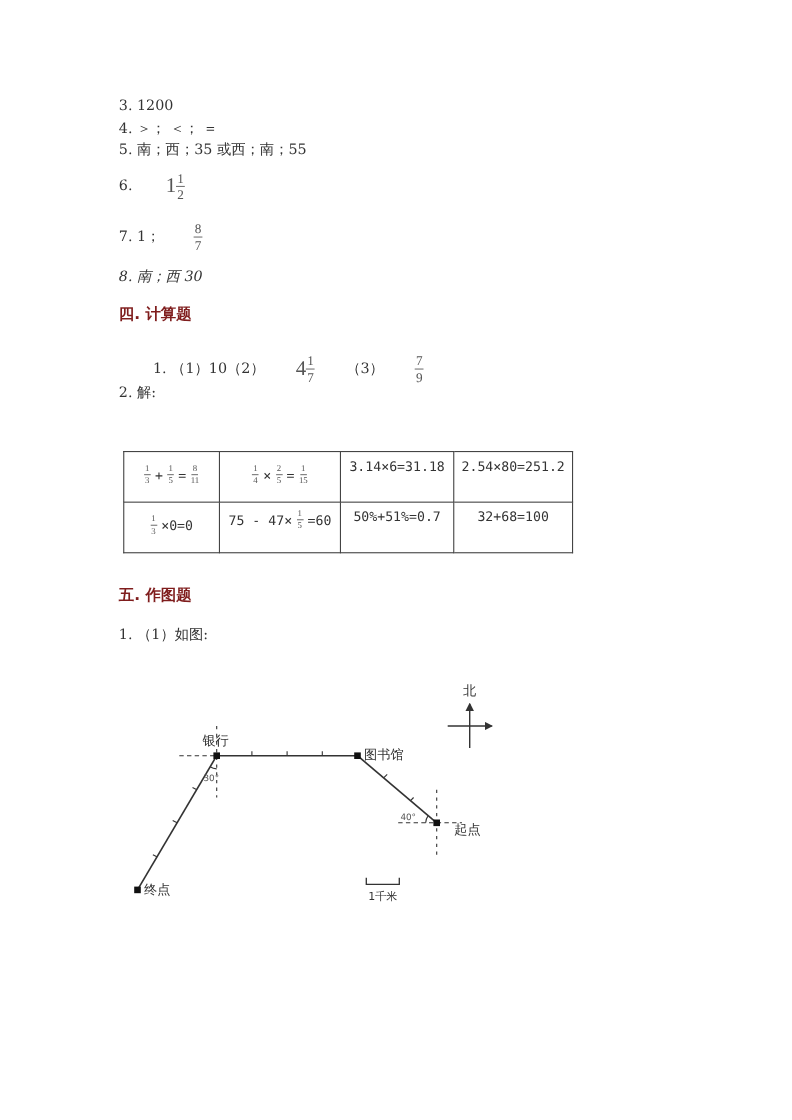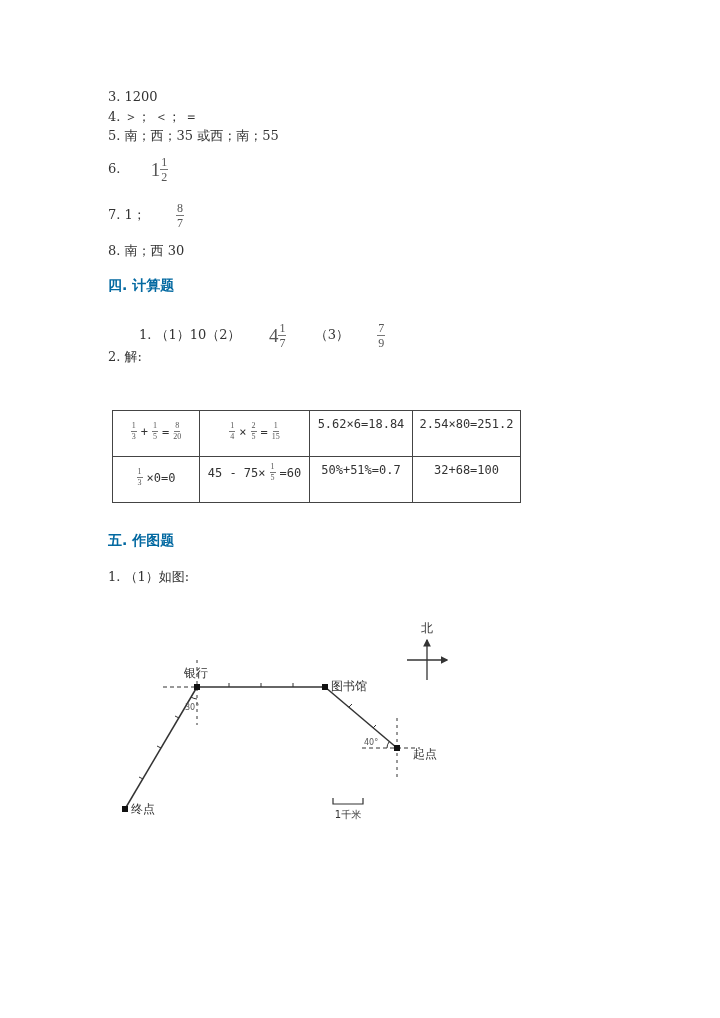--- a/index.html
+++ b/index.html
@@ -1,18 +1,18 @@
 <!DOCTYPE html>
 <html><head>
 <meta charset="utf-8">
 <style>
   html, body { margin: 0; padding: 0; background: #ffffff; }
   body { width: 720px; height: 1018px; position: relative; font-family: "DejaVu Serif", "Liberation Serif", serif; color: #333; }
   .line { position: absolute; left: 108px; font-size: 13px; white-space: nowrap; }
-  .heading { position: absolute; left: 108px; font-size: 14px; font-weight: bold; font-family: "DejaVu Sans", sans-serif; color: #0369a1; }
+  .heading { position: absolute; left: 108px; font-size: 14px; font-weight: bold; font-family: "DejaVu Sans", sans-serif; color: #7f1d1d; }
   .frac { display: inline-flex; flex-direction: column; align-items: center; vertical-align: middle; line-height: 1; font-family: "Liberation Serif", serif; color: #555; }
   .frac .num { font-size: 12px; padding: 0 1px 1px; border-bottom: 1px solid #777; }
   .frac .den { font-size: 12px; padding-top: 1px; }
   .whole { font-size: 19px; font-family: "Liberation Serif", serif; color: #555; vertical-align: middle; }
   .small-frac .num, .small-frac .den { font-size: 8px; }
   table.calc { position: absolute; left: 112px; top: 410px; border-collapse: collapse; font-family: "DejaVu Sans Mono", monospace; font-size: 12px; color: #333; }
   table.calc td { border: 1px solid #444; height: 39px; padding: 0 4px; vertical-align: middle; text-align: center; }
   table.calc tr:first-child td { vertical-align: top; padding-top: 6px; }
   table.calc tr:nth-child(2) td { vertical-align: top; padding-top: 6px; }
   .cell-inner { display: inline-flex; align-items: center; gap: 4px; }
@@ -36,21 +36,21 @@
 
 <div class="line" style="top:202px;">
   <span>7. 1；</span>
   <span style="display:inline-block;width:22px;"></span>
   <span class="frac">
       <span class="num">8</span>
       <span class="den">7</span>
     </span>
 </div>
 
-<div class="line" style="top:242px;">8. 南；西 30</div>
+<div class="line" style="top:242px;font-style:italic;">8. 南；西 30</div>
 
 <div class="heading" style="top:277px;">四. 计算题</div>
 
 <div class="line" style="top:322px;margin-left:31px;">
   <span>1. （1）10（2）</span>
   <span style="display:inline-block;width:20px;"></span>
   <span class="whole">4</span><span class="frac">
       <span class="num">1</span>
       <span class="den">7</span>
     </span>
@@ -75,21 +75,21 @@
               <span class="den">3</span>
             </span>
         <span>+</span>
         <span class="frac small-frac">
               <span class="num">1</span>
               <span class="den">5</span>
             </span>
         <span>=</span>
         <span class="frac small-frac">
               <span class="num">8</span>
-              <span class="den">20</span>
+              <span class="den">11</span>
             </span>
       </span>
     </td>
     <td style="width:101px;">
       <span class="cell-inner">
         <span class="frac small-frac">
               <span class="num">1</span>
               <span class="den">4</span>
             </span>
         <span>×</span>
@@ -97,36 +97,36 @@
               <span class="num">2</span>
               <span class="den">5</span>
             </span>
         <span>=</span>
         <span class="frac small-frac">
               <span class="num">1</span>
               <span class="den">15</span>
             </span>
       </span>
     </td>
-    <td style="width:94px;">5.62×6=18.84</td>
+    <td style="width:94px;">3.14×6=31.18</td>
     <td style="width:99px;">2.54×80=251.2</td>
   </tr>
   <tr>
     <td>
       <span class="cell-inner">
         <span class="frac small-frac">
               <span class="num">1</span>
               <span class="den">3</span>
             </span>
         <span>×0=0</span>
       </span>
     </td>
     <td>
       <span class="cell-inner">
-        <span>45 - 75×</span>
+        <span>75 - 47×</span>
         <span class="frac small-frac">
               <span class="num">1</span>
               <span class="den">5</span>
             </span>
         <span>=60</span>
       </span>
     </td>
     <td>50%+51%=0.7</td>
     <td>32+68=100</td>
   </tr>

